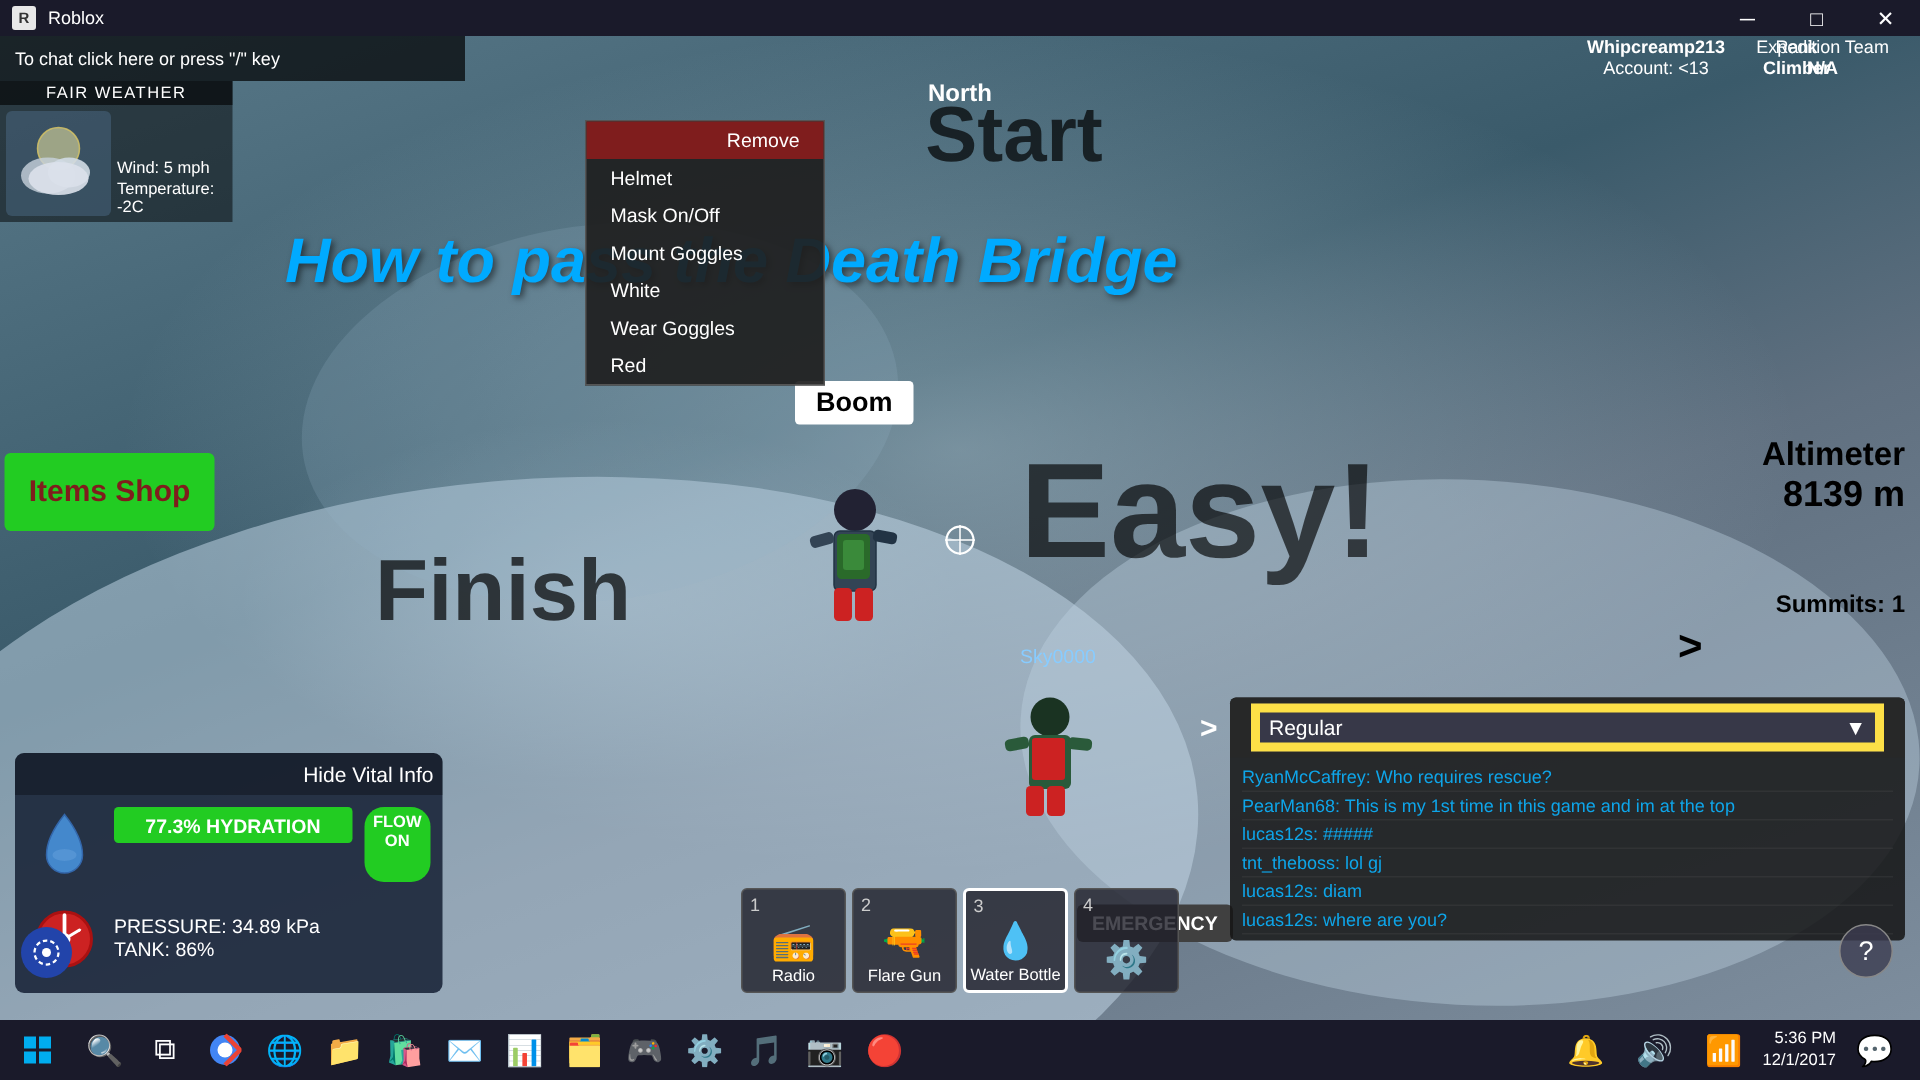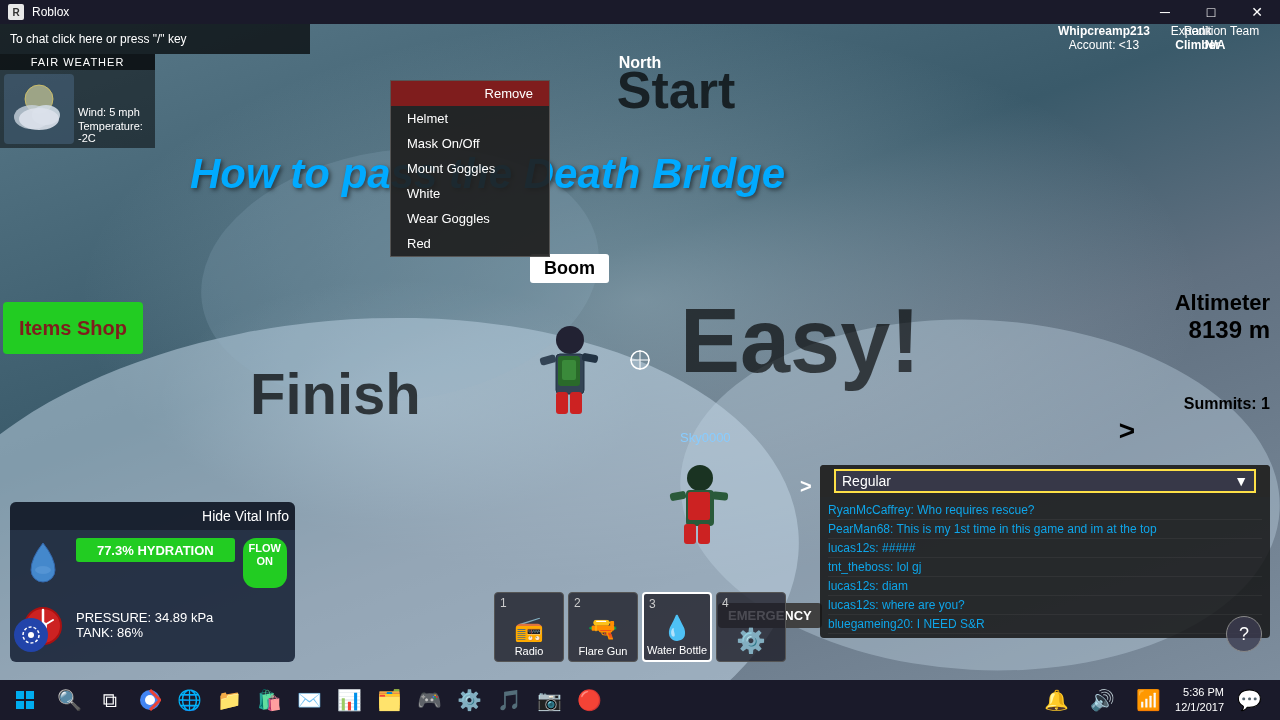--- a/index.html
+++ b/index.html
@@ -513,21 +513,21 @@
       justify-content: space-between;
       padding: 4px 8px;
       background: rgba(40,40,40,0.9);
       border-radius: 4px 4px 0 0;
     }
 
     #chat-mode-select {
       flex: 1;
       margin: 0 6px;
       background: rgba(60,60,80,0.8);
-      border: 2px solid #fde047;
+      border: 6px solid #fde047;
       color: white;
       font-size: 14px;
       padding: 2px 6px;
       display: flex;
       align-items: center;
       justify-content: space-between;
       cursor: pointer;
     }
 
     #chat-messages {
@@ -872,21 +872,20 @@
     </div>
   </div>
   <div id="chat-messages">
 
   <div class="chat-msg">RyanMcCaffrey: Who requires rescue?</div>
       <div class="chat-msg">PearMan68: This is my 1st time in this game and im at the top</div>
       <div class="chat-msg">lucas12s: #####</div>
       <div class="chat-msg">tnt_theboss: lol gj</div>
       <div class="chat-msg">lucas12s: diam</div>
       <div class="chat-msg">lucas12s: where are you?</div>
-      <div class="chat-msg">bluegameing20: I NEED S&amp;R</div>
     </div>
 </div>
 
 <div id="help-btn">?</div>
 
 <div id="taskbar">
   <div id="start-btn">
     <svg width="20" height="20" viewBox="0 0 20 20">
       <rect x="1" y="1" width="8" height="8" fill="#00adef"></rect>
       <rect x="11" y="1" width="8" height="8" fill="#00adef"></rect>

